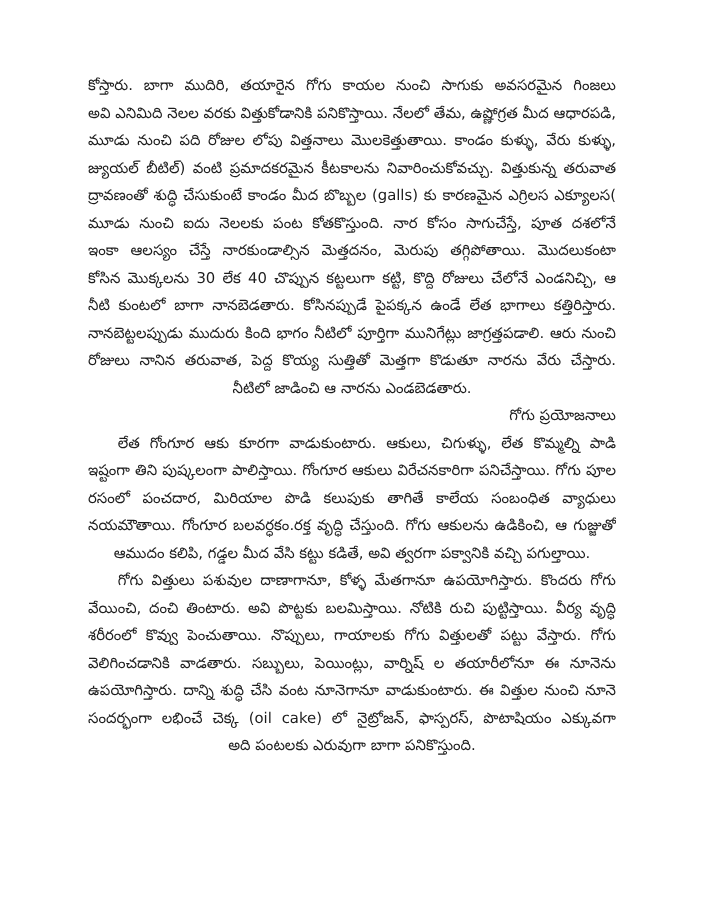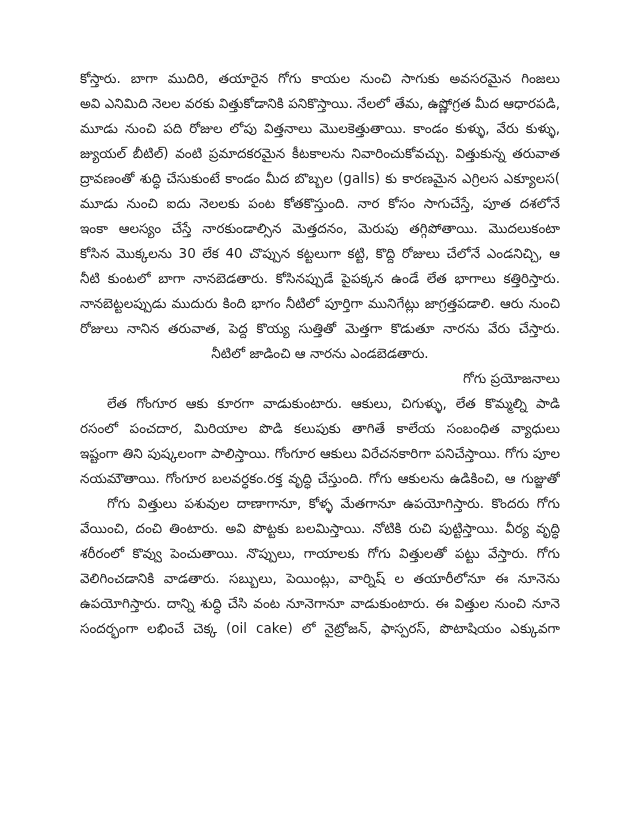--- a/index.html
+++ b/index.html
@@ -61,26 +61,28 @@
         <div class="line">ఇంకా ఆలస్యం చేస్తే నారకుండాల్సిన మెత్తదనం, మెరుపు తగ్గిపోతాయి. మొదలుకంటా కొడవలితో</div>
         <div class="line">కోసిన మొక్కలను 30 లేక 40 చొప్పున కట్టలుగా కట్టి, కొద్ది రోజులు చేలోనే ఎండనిచ్చి, ఆ తరువాత</div>
         <div class="line">నీటి కుంటలో బాగా నానబెడతారు. కోసినప్పుడే పైపక్కన ఉండే లేత భాగాలు కత్తిరిస్తారు.</div>
         <div class="line">నానబెట్టలప్పుడు ముదురు కింది భాగం నీటిలో పూర్తిగా మునిగేట్లు జాగ్రత్తపడాలి. ఆరు నుంచి పది</div>
         <div class="line">రోజులు నానిన తరువాత, పెద్ద కొయ్య సుత్తితో మెత్తగా కొడుతూ నారను వేరు చేస్తారు. శుభ్రంగా</div>
         <div class="line last">నీటిలో జాడించి ఆ నారను ఎండబెడతారు.</div>
       </div>
       <div class="heading">గోగు ప్రయోజనాలు</div>
       <div class="para">
         <div class="line first-indent">లేత గోంగూర ఆకు కూరగా వాడుకుంటారు. ఆకులు, చిగుళ్ళు, లేత కొమ్మల్ని పాడి పశువులు</div>
+        <div class="line">ఇష్టంగా తిని పుష్కలంగా పాలిస్తాయి. గోంగూర ఆకులు విరేచనకారిగా పనిచేస్తాయి. గోగు పూల</div>
         <div class="line">రసంలో పంచదార, మిరియాల పొడి కలుపుకు తాగితే కాలేయ సంబంధిత వ్యాధులు</div>
-        <div class="line">ఇష్టంగా తిని పుష్కలంగా పాలిస్తాయి. గోంగూర ఆకులు విరేచనకారిగా పనిచేస్తాయి. గోగు పూల</div>
         <div class="line">నయమౌతాయి. గోంగూర బలవర్ధకం.రక్త వృద్ధి చేస్తుంది. గోగు ఆకులను ఉడికించి, ఆ గుజ్జుతో కొద్దిగా</div>
+        <div class="line last">ఆముదం కలిపి, గడ్డల మీద వేసి కట్టు కడితే, అవి త్వరగా పక్వానికి వచ్చి పగుల్తాయి.</div>
       </div>
       <div class="para">
         <div class="line first-indent">గోగు విత్తులు పశువుల దాణాగానూ, కోళ్ళ మేతగానూ ఉపయోగిస్తారు. కొందరు గోగు విత్తుల్ని</div>
         <div class="line">వేయించి, దంచి తింటారు. అవి పొట్టకు బలమిస్తాయి. నోటికి రుచి పుట్టిస్తాయి. వీర్య వృద్ధి చేస్తాయి.</div>
         <div class="line">శరీరంలో కొవ్వు పెంచుతాయి. నొప్పులు, గాయాలకు గోగు విత్తులతో పట్టు వేస్తారు. గోగు విత్తుల</div>
         <div class="line">వెలిగించడానికి వాడతారు. సబ్బులు, పెయింట్లు, వార్నిష్ ల తయారీలోనూ ఈ నూనెను</div>
         <div class="line">ఉపయోగిస్తారు. దాన్ని శుద్ధి చేసి వంట నూనెగానూ వాడుకుంటారు. ఈ విత్తుల నుంచి నూనె తీసే</div>
         <div class="line">సందర్భంగా లభించే చెక్క (oil cake) లో నైట్రోజన్, ఫాస్పరస్, పొటాషియం ఎక్కువగా ఉన్నందున</div>
+        <div class="line last">అది పంటలకు ఎరువుగా బాగా పనికొస్తుంది.</div>
       </div>
     </div>
 </div>
 
 </body></html>

